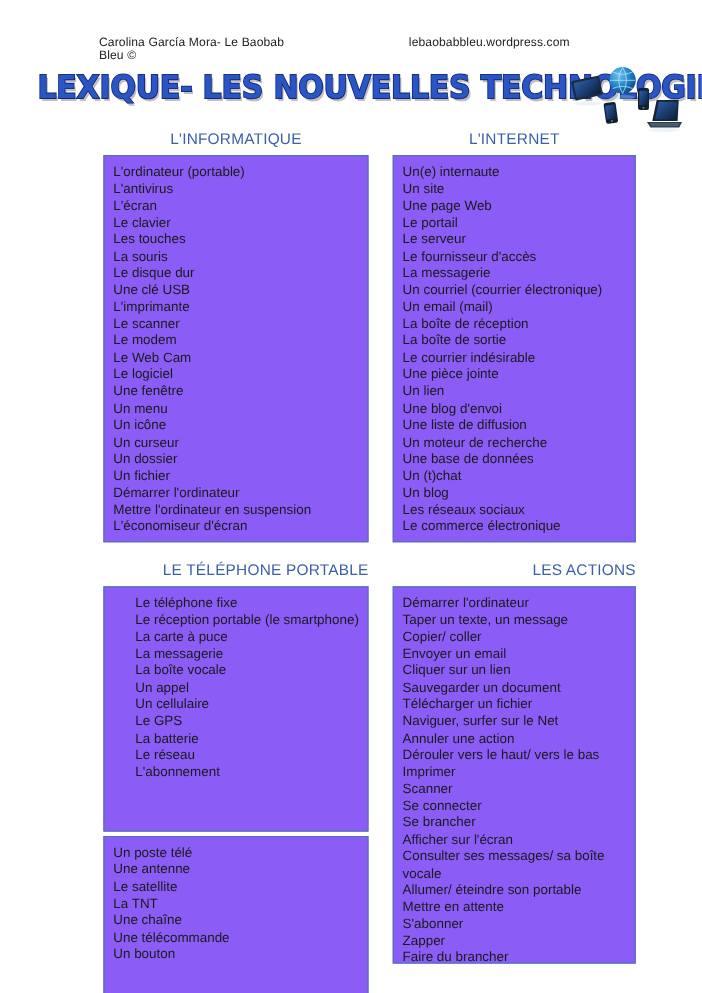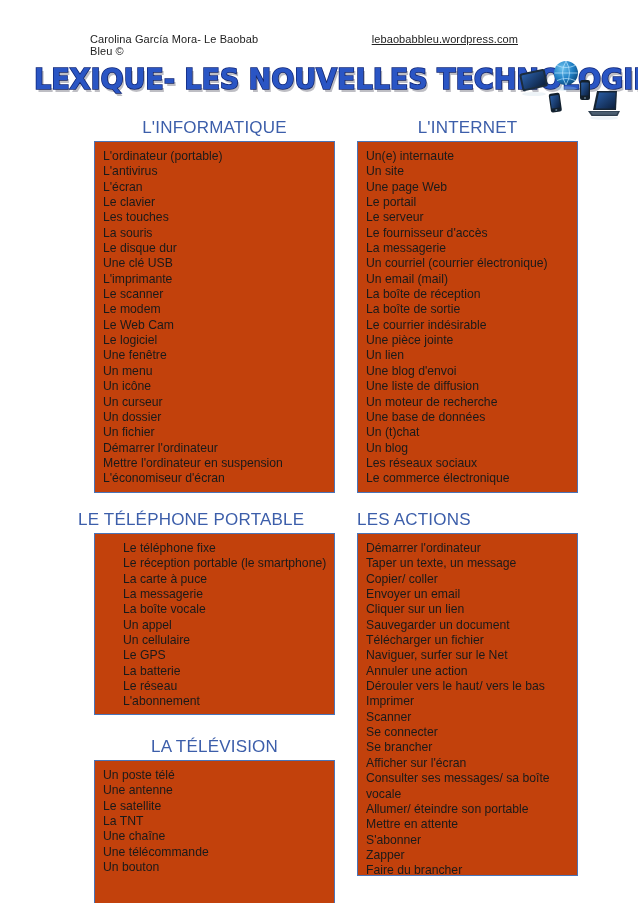--- a/index.html
+++ b/index.html
@@ -21,21 +21,21 @@
     position: absolute;
     top: 33px;
     left: 0;
     width: 518px;
     display: flex;
     font-size: 11px;
     color: #222;
     letter-spacing: .1px;
   }
   .doc-header .author { margin-left: 90px; }
-  .doc-header .site   { margin-left: 92px; text-decoration: underline; }
+  .doc-header .site   { margin-left: 92px; }
 
   
   .title-band {
     position: absolute;
     top: 58px;
     left: 0;
     width: 638px;
     height: 58px;
   }
   .wordart {
@@ -62,30 +62,30 @@
     position: absolute;
     right: 18px;
     top: 0px;
     width: 104px;
     height: 62px;
   }
 
   
   .sec-head {
     position: absolute;
-    font-size: 17px;
+    font-size: 14px;
     color: #3c5eaa;
     letter-spacing: .2px;
     white-space: nowrap;
   }
 
   
   .box {
     position: absolute;
-    background: #c2410c;
+    background: #8b5cf6;
     border: 1.3px solid #4a74b8;
     box-sizing: border-box;
     padding: 7px 0 7px 8px;
   }
   .box ul {
     margin: 0;
     padding: 0;
     list-style: none;
   }
   .box li {
@@ -148,22 +148,22 @@
       <path d="M74.5 53.8 L102 53.8 L100.4 56.8 L76.6 56.8 Z" fill="#4a5d70"></path>
     </g>
 
     <ellipse cx="18" cy="36" rx="12" ry="2" fill="#b9cede" opacity=".25"></ellipse>
     <ellipse cx="88" cy="60" rx="14" ry="1.8" fill="#b9cede" opacity=".25"></ellipse>
   </svg>
 </div>
 
 <div class="sec-head" style="left:94px;  top:118px; width:241px; text-align:center;">L'INFORMATIQUE</div>
 <div class="sec-head" style="left:357px; top:118px; width:221px; text-align:center;">L'INTERNET</div>
-<div class="sec-head" style="left:78px;  top:510px; width:241px; text-align:left;">LE TÉLÉPHONE PORTABLE</div>
-<div class="sec-head" style="left:357px; top:510px; width:221px; text-align:left;">LES ACTIONS</div>
+<div class="sec-head" style="left:94px;  top:510px; width:241px; text-align:right;">LE TÉLÉPHONE PORTABLE</div>
+<div class="sec-head" style="left:357px; top:510px; width:221px; text-align:right;">LES ACTIONS</div>
 <div class="sec-head" style="left:94px;  top:737px; width:241px; text-align:center;">LA TÉLÉVISION</div>
 
 <div class="box" style="left:94px; top:141px; width:241px; height:352px;">
   <ul>
       <li>L'ordinateur (portable)</li>
       <li>L'antivirus</li>
       <li>L'écran</li>
       <li>Le clavier</li>
       <li>Les touches</li>
       <li>La souris</li>
@@ -206,21 +206,21 @@
       <li>Une liste de diffusion</li>
       <li>Un moteur de recherche</li>
       <li>Une base de données</li>
       <li>Un (t)chat</li>
       <li>Un blog</li>
       <li>Les réseaux sociaux</li>
       <li>Le commerce électronique</li>
     </ul>
 </div>
 
-<div class="box" style="left:94px; top:533px; width:241px; height:182px;padding-left:28px;">
+<div class="box" style="left:94px; top:533px; width:241px; height:223px;padding-left:28px;">
   <ul>
       <li>Le téléphone fixe</li>
       <li>Le réception portable (le smartphone)</li>
       <li>La carte à puce</li>
       <li>La messagerie</li>
       <li>La boîte vocale</li>
       <li>Un appel</li>
       <li>Un cellulaire</li>
       <li>Le GPS</li>
       <li>La batterie</li>

